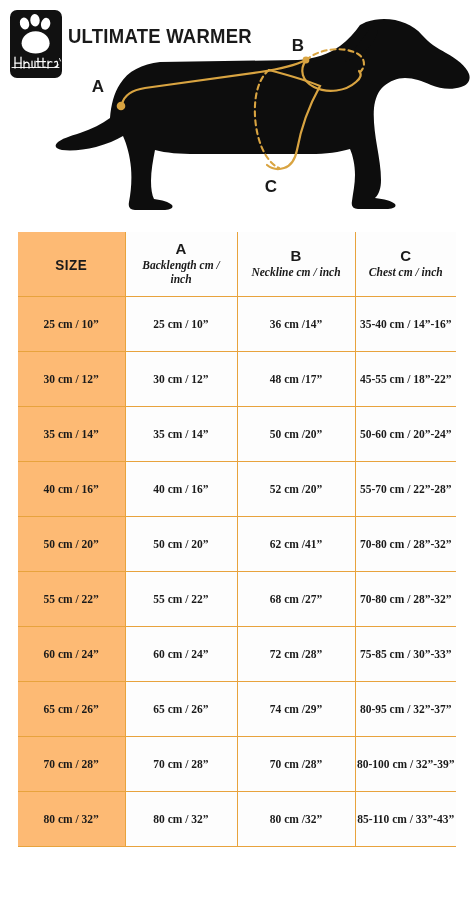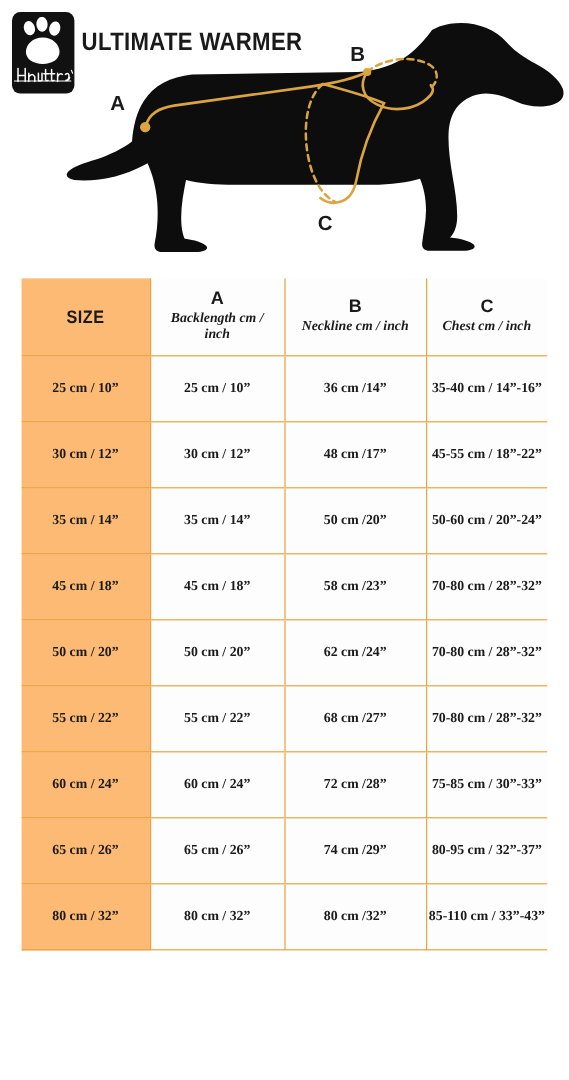--- a/index.html
+++ b/index.html
@@ -332,62 +332,62 @@
         </td>
         <td>
           <span class="cell-text">50 cm /20”</span>
         </td>
         <td>
           <span class="cell-text">50-60 cm / 20”-24”</span>
         </td>
       </tr>
       <tr>
         <td class="col-size">
-          <span class="cell-text">45 cm / 18”</span>
-        </td>
-        <td>
-          <span class="cell-text">45 cm / 18”</span>
-        </td>
-        <td>
-          <span class="cell-text">58 cm /23”</span>
+          <span class="cell-text">40 cm / 16”</span>
+        </td>
+        <td>
+          <span class="cell-text">40 cm / 16”</span>
+        </td>
+        <td>
+          <span class="cell-text">52 cm /20”</span>
+        </td>
+        <td>
+          <span class="cell-text">55-70 cm / 22”-28”</span>
+        </td>
+      </tr>
+      <tr>
+        <td class="col-size">
+          <span class="cell-text">50 cm / 20”</span>
+        </td>
+        <td>
+          <span class="cell-text">50 cm / 20”</span>
+        </td>
+        <td>
+          <span class="cell-text">62 cm /41”</span>
         </td>
         <td>
           <span class="cell-text">70-80 cm / 28”-32”</span>
         </td>
       </tr>
       <tr>
         <td class="col-size">
-          <span class="cell-text">50 cm / 20”</span>
-        </td>
-        <td>
-          <span class="cell-text">50 cm / 20”</span>
-        </td>
-        <td>
-          <span class="cell-text">62 cm /24”</span>
+          <span class="cell-text">55 cm / 22”</span>
+        </td>
+        <td>
+          <span class="cell-text">55 cm / 22”</span>
+        </td>
+        <td>
+          <span class="cell-text">68 cm /27”</span>
         </td>
         <td>
           <span class="cell-text">70-80 cm / 28”-32”</span>
         </td>
       </tr>
       <tr>
         <td class="col-size">
-          <span class="cell-text">55 cm / 22”</span>
-        </td>
-        <td>
-          <span class="cell-text">55 cm / 22”</span>
-        </td>
-        <td>
-          <span class="cell-text">68 cm /27”</span>
-        </td>
-        <td>
-          <span class="cell-text">70-80 cm / 28”-32”</span>
-        </td>
-      </tr>
-      <tr>
-        <td class="col-size">
           <span class="cell-text">60 cm / 24”</span>
         </td>
         <td>
           <span class="cell-text">60 cm / 24”</span>
         </td>
         <td>
           <span class="cell-text">72 cm /28”</span>
         </td>
         <td>
           <span class="cell-text">75-85 cm / 30”-33”</span>
@@ -398,20 +398,34 @@
           <span class="cell-text">65 cm / 26”</span>
         </td>
         <td>
           <span class="cell-text">65 cm / 26”</span>
         </td>
         <td>
           <span class="cell-text">74 cm /29”</span>
         </td>
         <td>
           <span class="cell-text">80-95 cm / 32”-37”</span>
+        </td>
+      </tr>
+      <tr>
+        <td class="col-size">
+          <span class="cell-text">70 cm / 28”</span>
+        </td>
+        <td>
+          <span class="cell-text">70 cm / 28”</span>
+        </td>
+        <td>
+          <span class="cell-text">70 cm /28”</span>
+        </td>
+        <td>
+          <span class="cell-text">80-100 cm / 32”-39”</span>
         </td>
       </tr>
       <tr>
         <td class="col-size">
           <span class="cell-text">80 cm / 32”</span>
         </td>
         <td>
           <span class="cell-text">80 cm / 32”</span>
         </td>
         <td>

